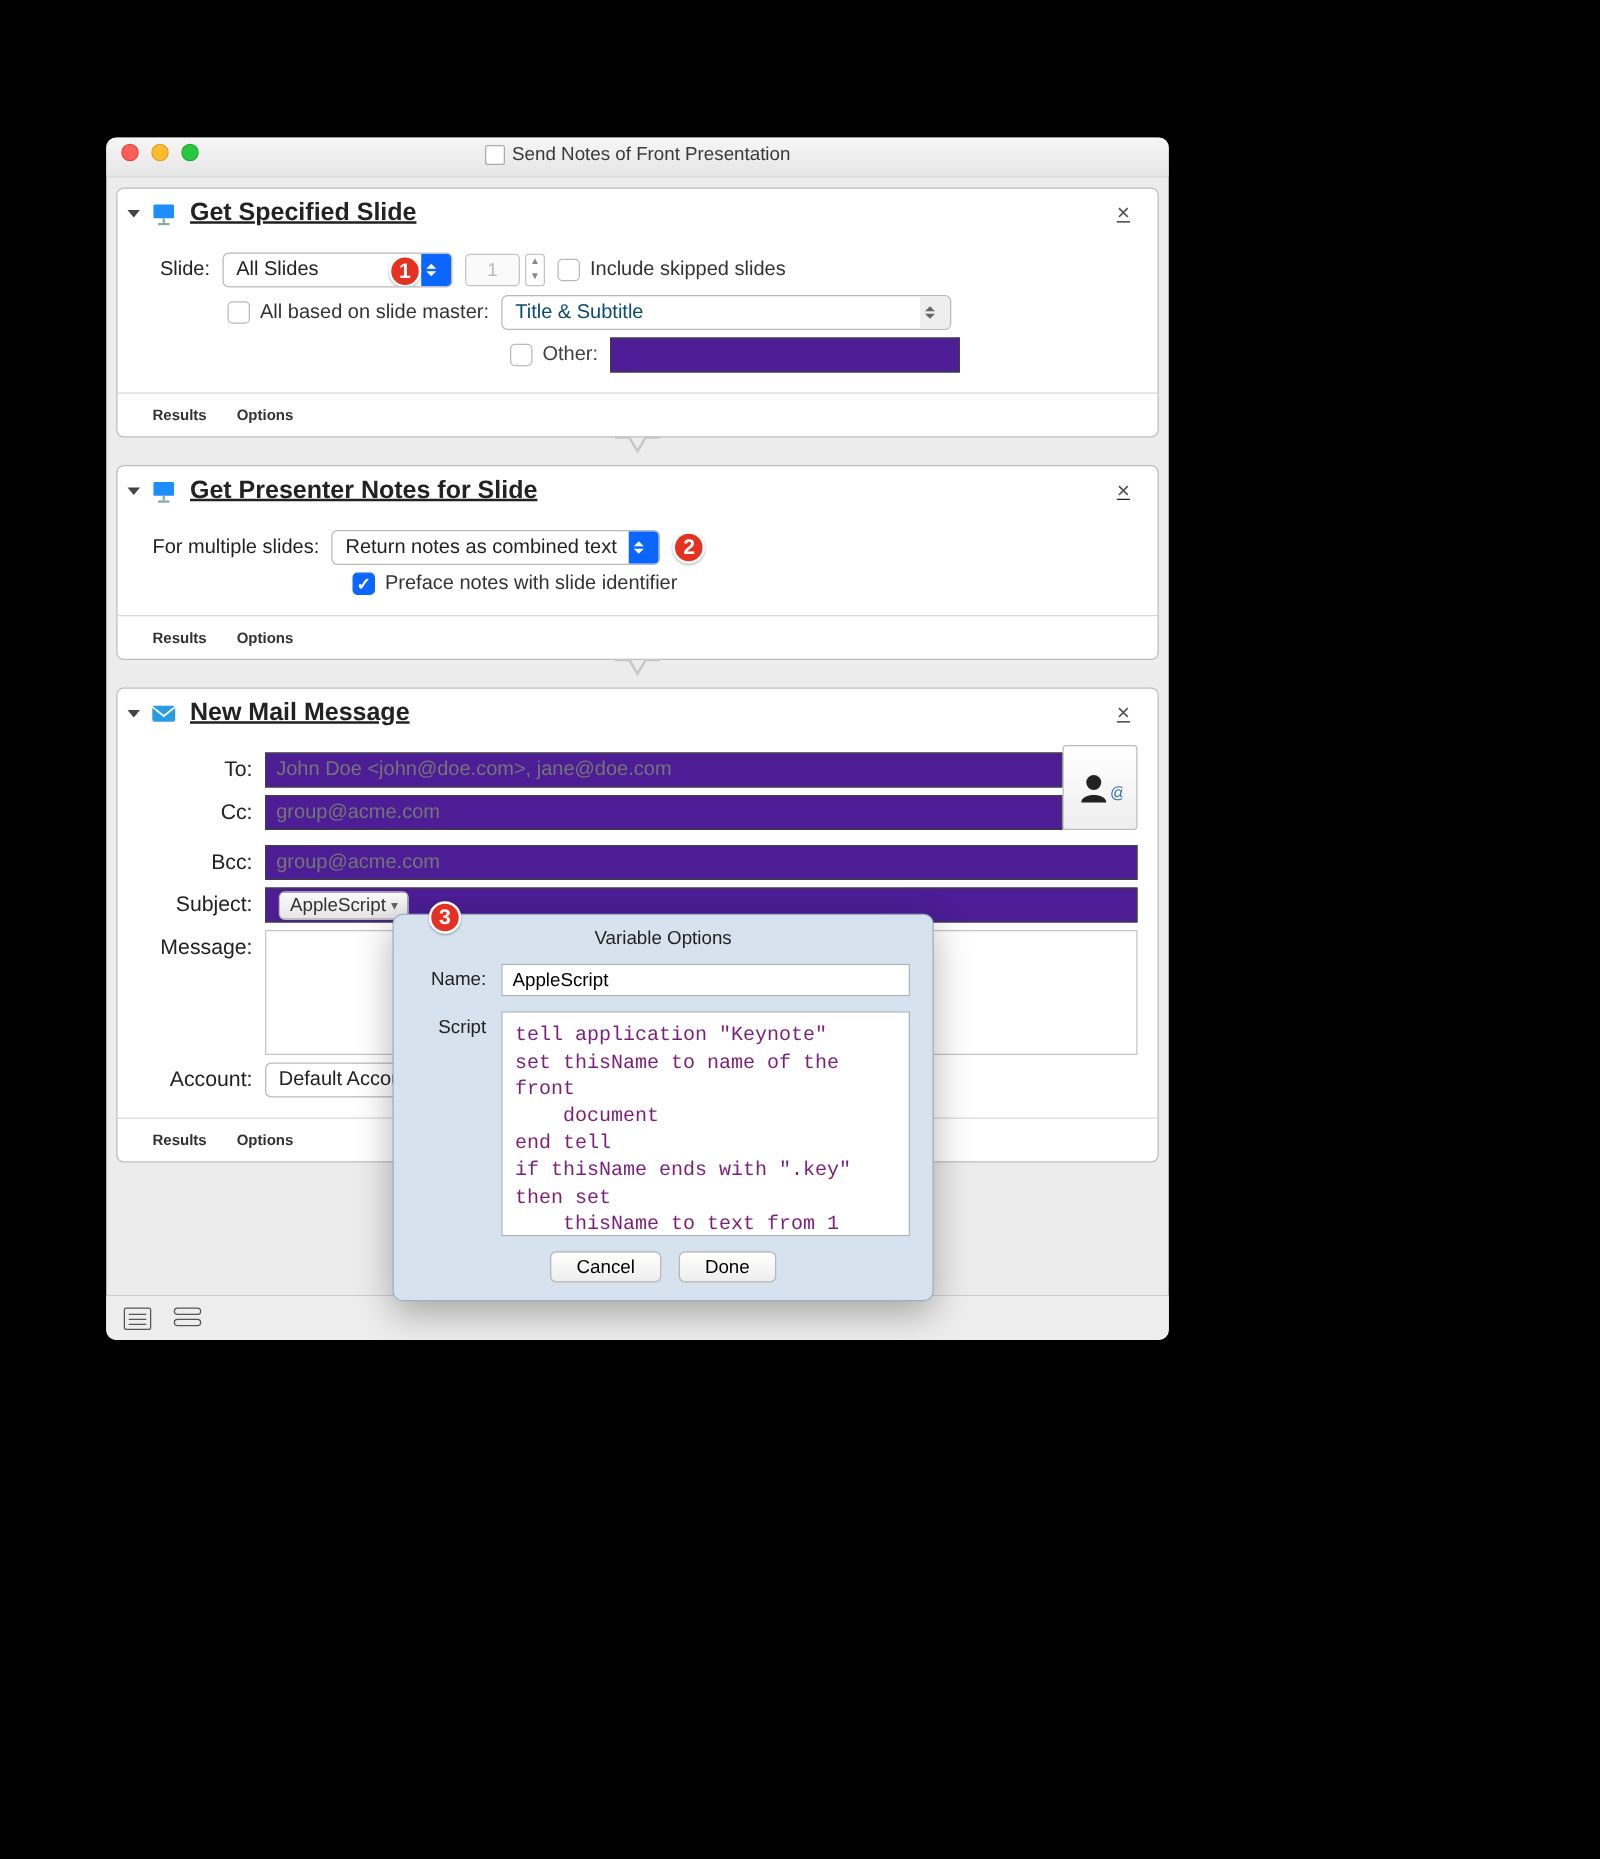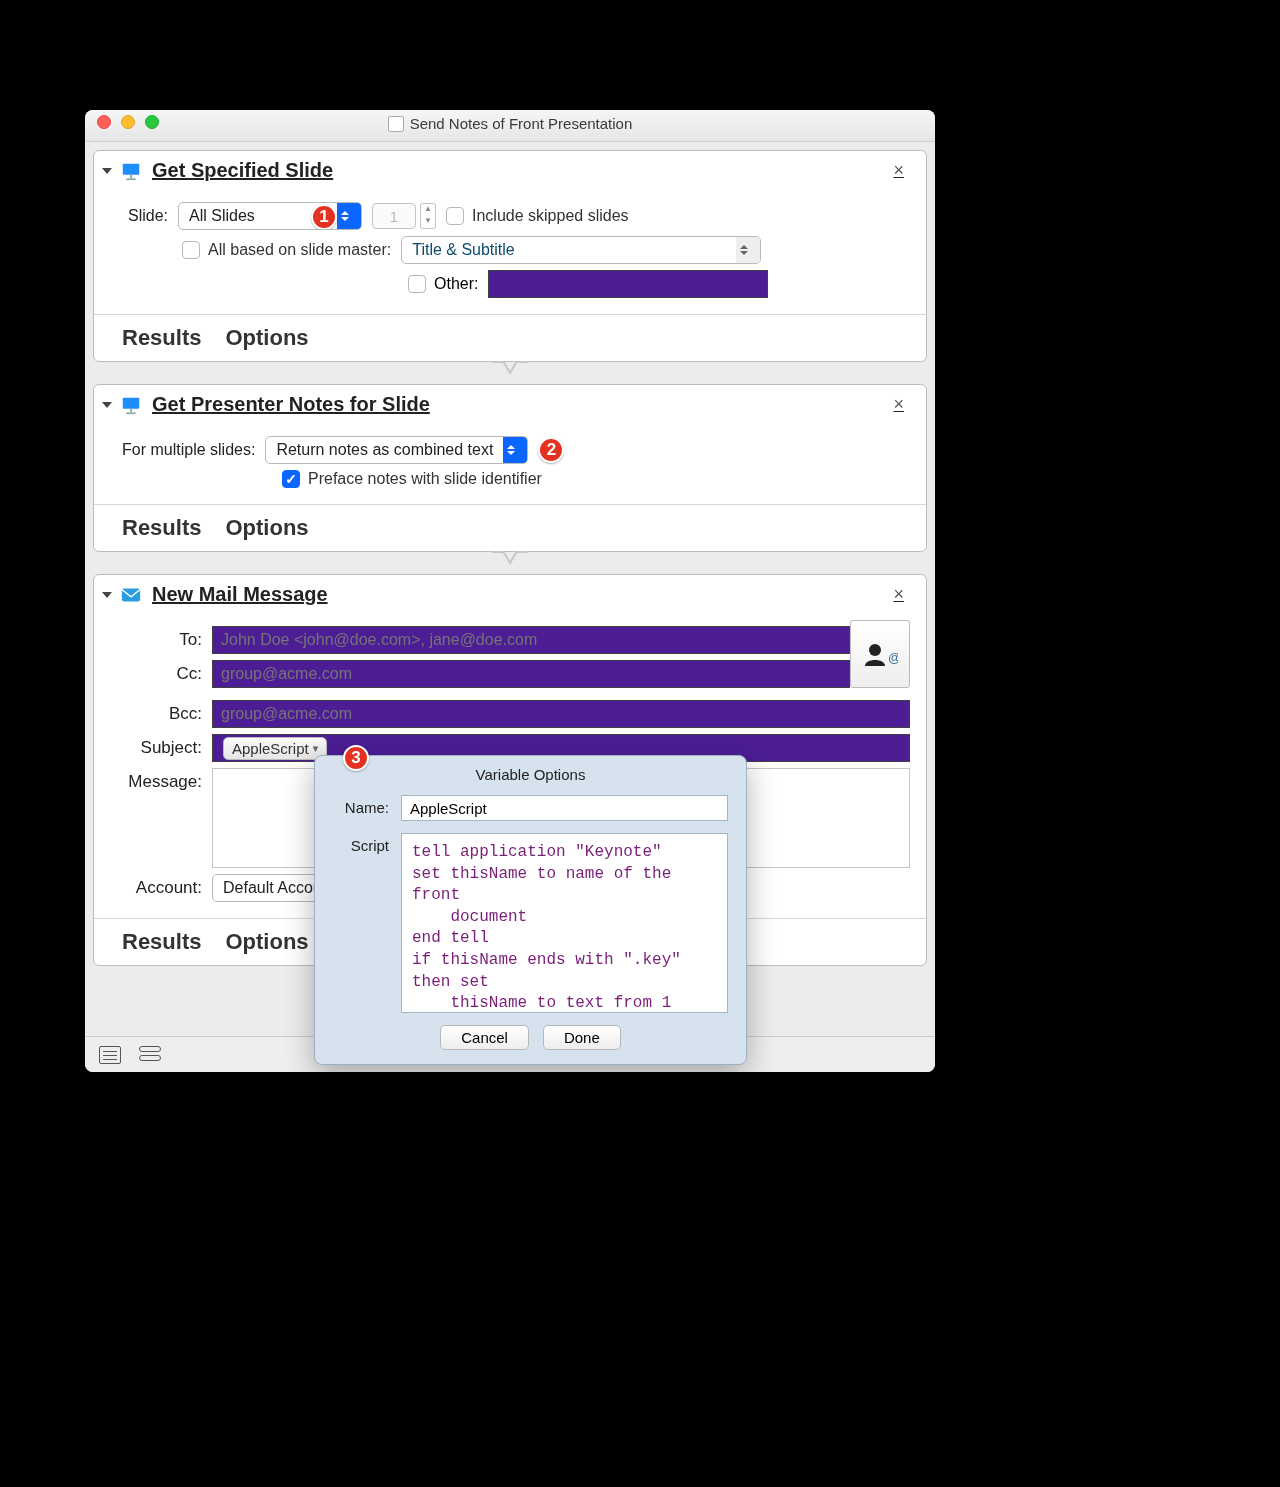--- a/index.html
+++ b/index.html
@@ -43,21 +43,21 @@
     display:flex; align-items:center; padding:8px 22px 6px 10px;
     gap:10px;
     text-decoration:underline;
   }
   .disclosure { width:0; height:0; border-left:6px solid #444; border-top:5px solid transparent; border-bottom:5px solid transparent; transform:rotate(90deg); }
   .app-icon { width:22px; height:22px; display:flex; align-items:center; justify-content:center; }
   .app-icon svg { width:22px; height:22px; }
   .action-title { font-weight:700; font-size:20px; }
   .close-x { margin-left:auto; font-size:18px; color:#555; cursor:pointer; }
   .action-body { padding: 8px 28px 10px 28px; }
-  .action-footer { border-top:1px solid #d8d8d8; display:flex; gap:24px; padding:10px 28px; font-weight:700; font-size:22px; color:#333; }
+  .action-footer { border-top:1px solid #d8d8d8; display:flex; gap:24px; padding:10px 28px; font-weight:700; font-size:12px; color:#333; }
   .action-footer span { cursor:pointer; }
 
   .row { display:flex; align-items:center; gap:10px; margin:6px 0; }
   .row .label { min-width:80px; text-align:right; color:#222; font-size:16px; }
   .select {
     display:inline-flex; align-items:center; height:28px;
     border:1px solid #b9b9b9; border-radius:5px; overflow:hidden; background:#fff;
   }
   .select .sel-text { padding: 3px 10px; font-size:16px; }
   .select .sel-arrows {
@@ -210,21 +210,21 @@
             <span>All based on slide master:</span>
           </span>
           <span class="select light" style="width:360px;">
             <span class="sel-text" style="color:#0c4a6e;">Title &amp; Subtitle</span>
             <span class="sel-arrows" style="margin-left:auto;"></span>
           </span>
         </div>
         <div class="row" style="padding-left:286px;">
           <span class="checkbox">
             <span class="box"></span>
-            <span style="color:#000000;">Other:</span>
+            <span style="color:#404040;">Other:</span>
           </span>
           <input class="text-input" style="width: 280px;" disabled="">
         </div>
       </div>
       <div class="action-footer">
         <span>Results</span>
         <span>Options</span>
       </div>
       <div class="connector">
         <svg viewBox="0 0 36 20">

